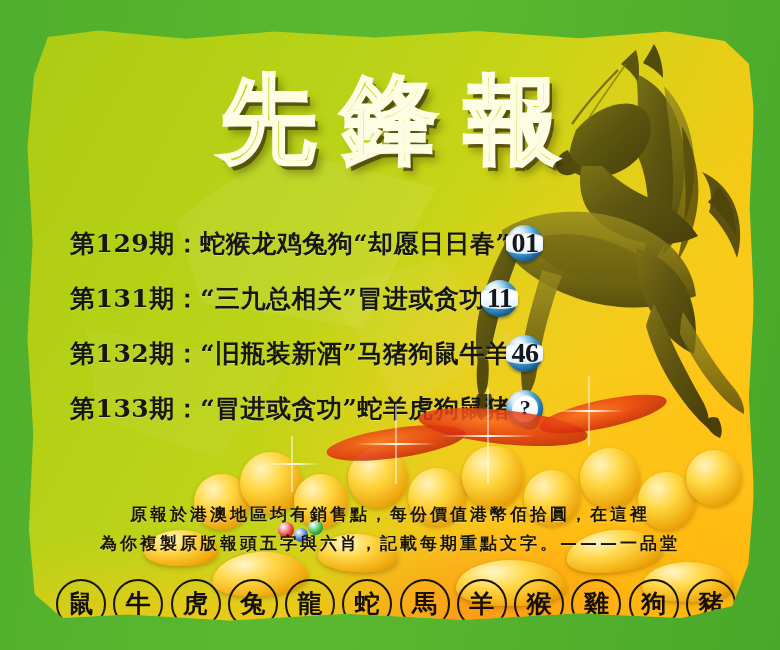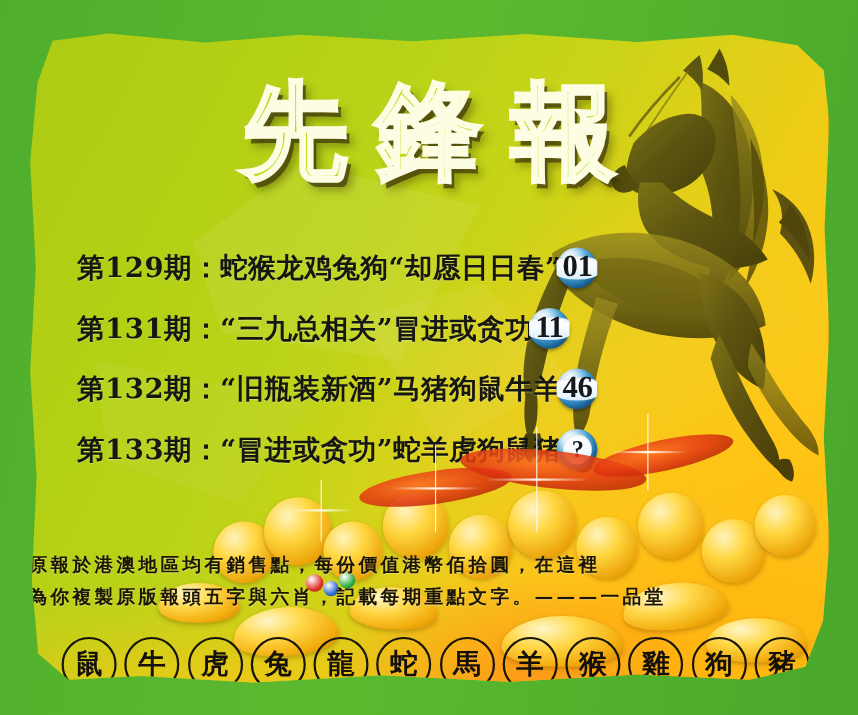--- a/index.html
+++ b/index.html
@@ -221,21 +221,21 @@
     position: absolute;
     background: radial-gradient(ellipse at 40% 35%, #ff6a22 0%, #e03410 50%, #9e1b06 100%);
     opacity: .85;
   }
 
   
   #notes {
     position: absolute;
     left: 0; right: 0;
     top: 472px;
-    text-align: left;
+    text-align: center;
   }
   .note {
     font-family: "DejaVu Serif", "Liberation Serif", serif;
     font-weight: 700;
     font-size: 17px;
     line-height: 29px;
     color: #1b1505;
     letter-spacing: 3px;
     white-space: nowrap;
     text-shadow: 0 1px 1px rgba(255,245,190,.45);

